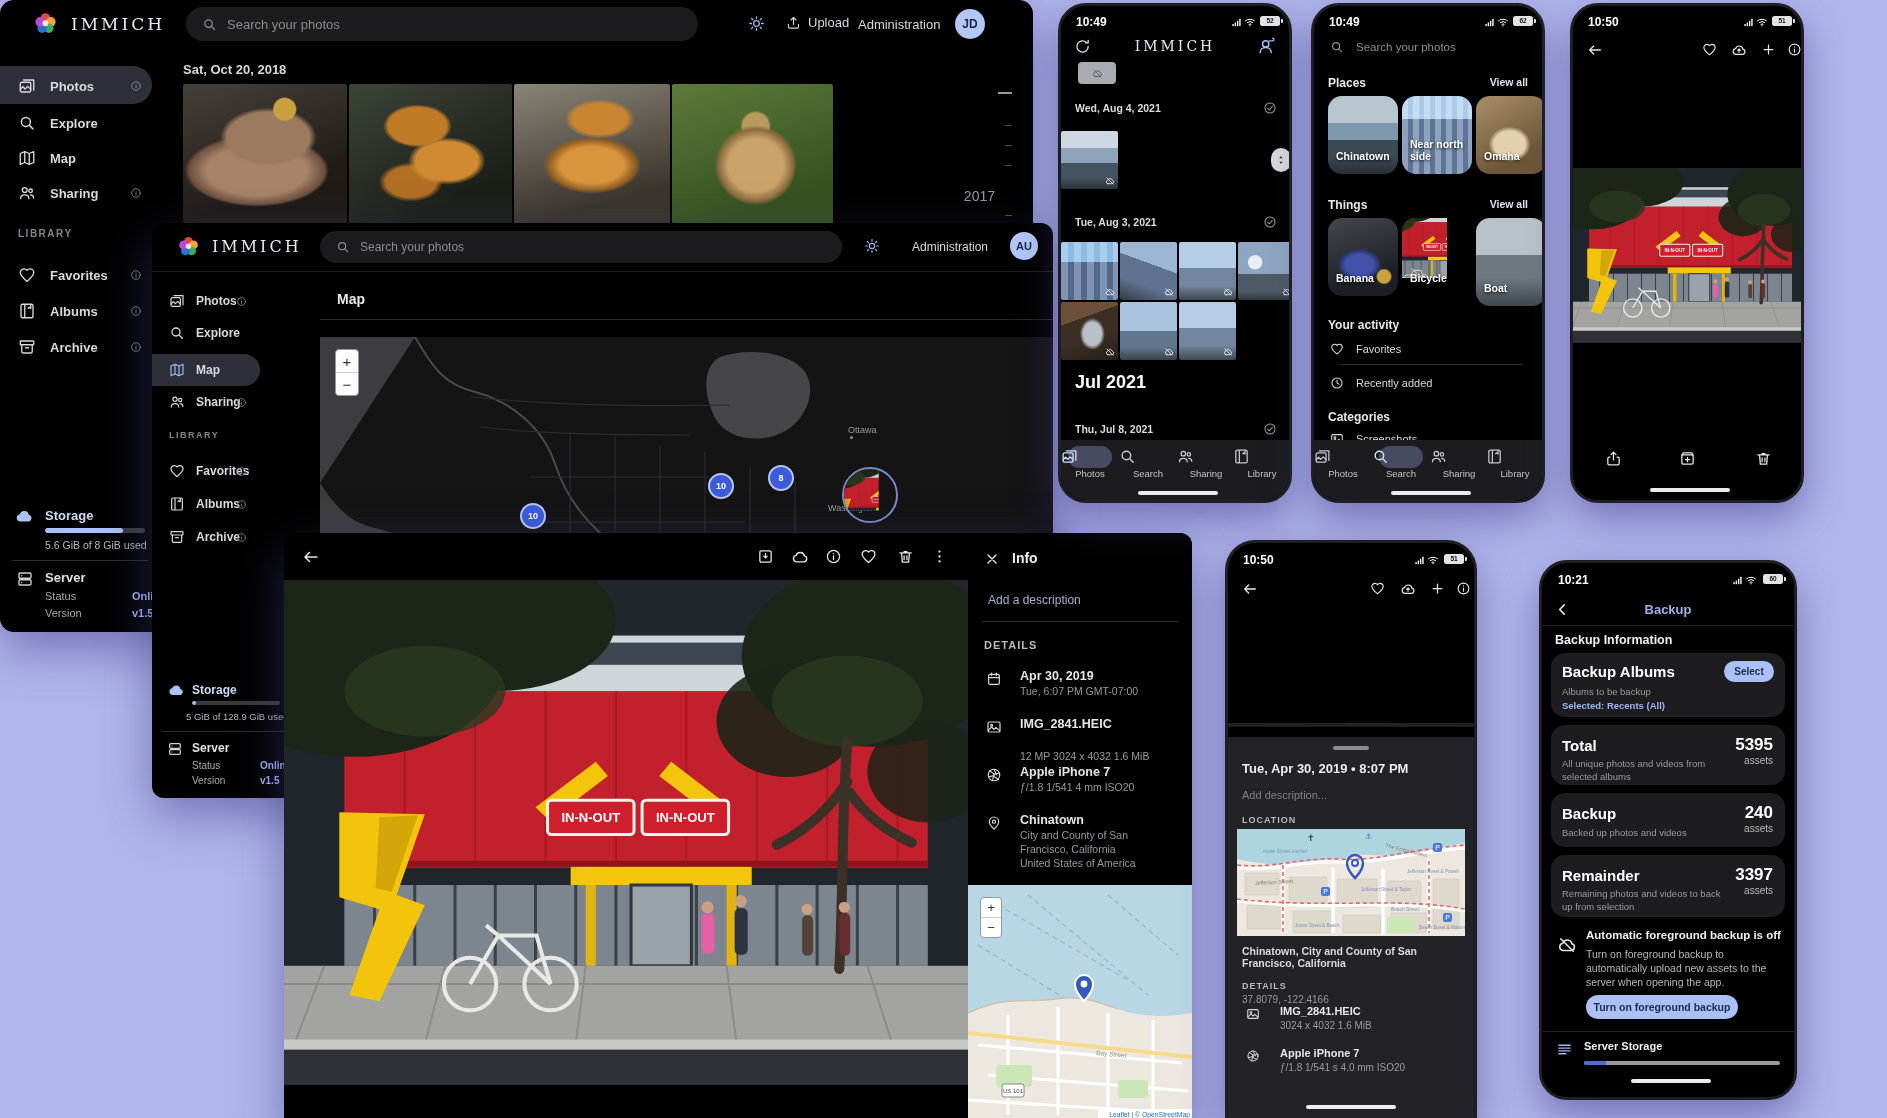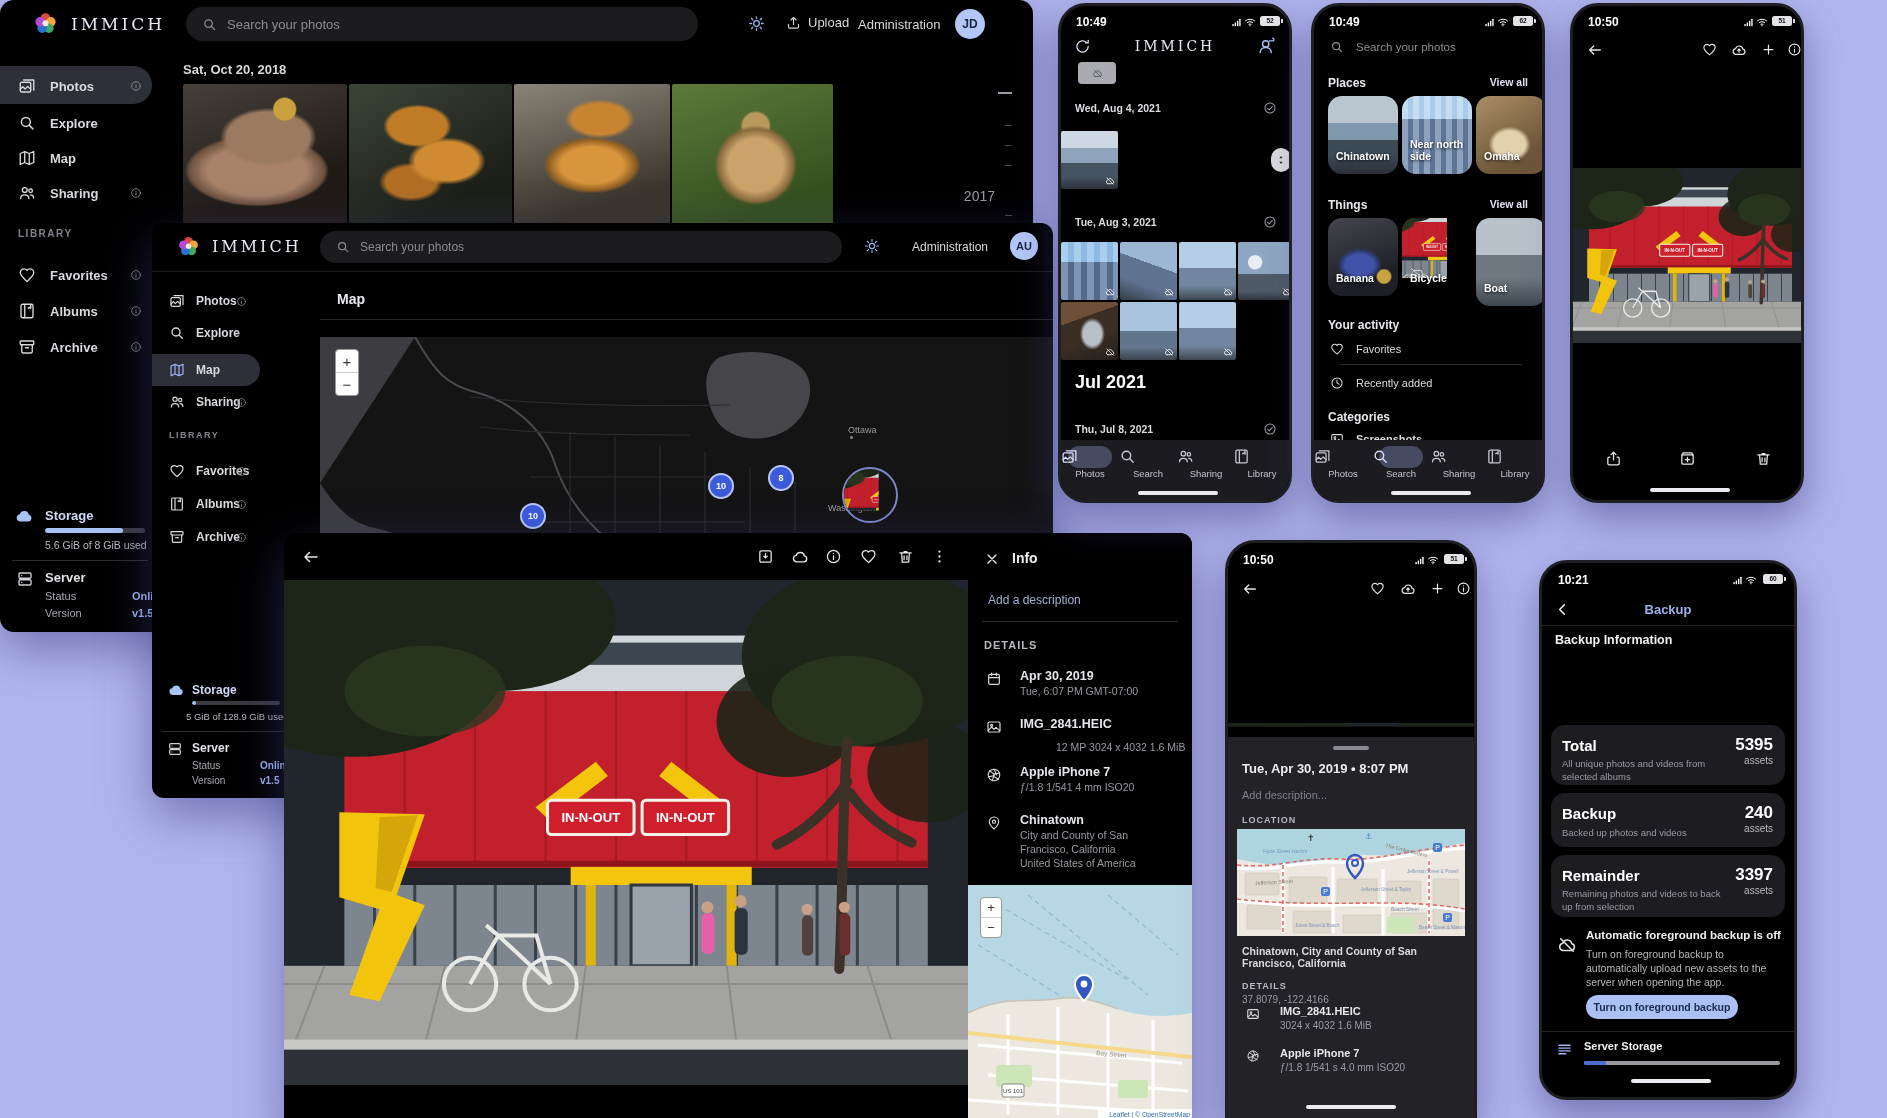--- a/index.html
+++ b/index.html
@@ -677,21 +677,21 @@
     <div class="abs infolabel" style="left:16px;top:106px;">DETAILS</div>
     <svg class="ic abs" width="16" height="16" color="#d8d8dc" style="left:18px;top:138px;">
         <use href="#i-calendar"></use>
       </svg>
     <div class="abs inforow-t" style="left:52px;top:136px;">Apr 30, 2019</div>
     <div class="abs inforow-s" style="left:52px;top:152px;">Tue, 6:07 PM GMT-07:00</div>
     <svg class="ic abs" width="16" height="16" color="#d8d8dc" style="left:18px;top:186px;">
         <use href="#i-image"></use>
       </svg>
     <div class="abs inforow-t" style="left:52px;top:184px;">IMG_2841.HEIC</div>
-    <div class="abs inforow-s" style="left:52px;top:208px;margin-left:36px;">12 MP  3024 x 4032  1.6 MiB</div>
+    <div class="abs inforow-s" style="left:52px;top:217px;">12 MP  3024 x 4032  1.6 MiB</div>
     <svg class="ic abs" width="16" height="16" color="#d8d8dc" style="left:18px;top:234px;">
         <use href="#i-aperture"></use>
       </svg>
     <div class="abs inforow-t" style="left:52px;top:232px;">Apple iPhone 7</div>
     <div class="abs inforow-s" style="left:52px;top:248px;">ƒ/1.8  1/541  4 mm  ISO20</div>
     <svg class="ic abs" width="16" height="16" color="#d8d8dc" style="left:18px;top:282px;">
         <use href="#i-pin"></use>
       </svg>
     <div class="abs inforow-t" style="left:52px;top:280px;">Chinatown</div>
     <div class="abs inforow-s" style="left:52px;top:296px;width:158px;line-height:1.3;">City and County of San Francisco, California</div>
@@ -875,21 +875,21 @@
   </div>
   <div class="abs" style="left:26px;top:358px;width:182px;border-top:1px solid #2e2e33;"></div>
   <div class="abs" style="left:16px;top:370px;display:flex;align-items:center;gap:12px;color:#dcdce0;font-size:11px;">
     <svg class="ic" width="14" height="14">
         <use href="#i-clock"></use>
       </svg>
     <span>Recently added</span>
   </div>
 
   <div class="abs" style="left:14px;top:404px;color:#e8e8ec;font-size:12px;font-weight:600;">Categories</div>
-  <div class="abs" style="left:16px;top:426px;display:flex;align-items:center;gap:12px;color:#dcdce0;font-size:11px;font-weight:bold;">
+  <div class="abs" style="left:16px;top:426px;display:flex;align-items:center;gap:12px;color:#dcdce0;font-size:11px;">
     <svg class="ic" width="14" height="14">
         <use href="#i-image"></use>
       </svg>
     <span>Screenshots</span>
   </div>
 
   <div class="navbar" style="top:434px;height:60px;">
     <div class="navpill" style="left:65px;top:6px;"></div>
     <div class="navcol" style="left:0;top:8px;">
       <svg class="ic" width="17" height="17">
@@ -1032,20 +1032,26 @@
     </svg>
   <div class="battery" style="right:11px;top:11px;">60</div>
 
   <svg class="ic abs" width="17" height="17" color="#e8e8ec" style="left:12px;top:38px;">
       <use href="#i-chevron-left"></use>
     </svg>
   <div class="abs" style="left:0;right:0;top:39px;text-align:center;color:#9fb0e8;font-size:13px;font-weight:700;">Backup</div>
   <div class="abs" style="left:0;top:62px;width:258px;border-top:1px solid #222226;"></div>
   <div class="abs" style="left:13px;top:70px;color:#f0f0f4;font-size:12.5px;font-weight:700;">Backup Information</div>
 
+  <div class="card" style="left:9px;top:90px;width:234px;height:64px;">
+    <div class="abs" style="left:11px;top:10px;color:#fff;font-size:15px;font-weight:700;">Backup Albums</div>
+    <button class="pill-btn abs" style="right:11px;top:8px;width:50px;height:21px;font-size:10px;">Select</button>
+    <div class="abs" style="left:11px;top:33px;color:#9a9aa0;font-size:9.5px;">Albums to be backup</div>
+    <div class="abs" style="left:11px;top:47px;color:#9fb5f1;font-size:9.5px;font-weight:700;">Selected: Recents (All)</div>
+  </div>
 
   <div class="card" style="left:9px;top:162px;width:234px;height:60px;">
     <div class="abs" style="left:11px;top:12px;color:#fff;font-size:15px;font-weight:700;">Total</div>
     <div class="statval abs" style="right:12px;top:10px;">5395</div>
     <div class="statunit abs" style="right:12px;top:30px;">assets</div>
     <div class="abs" style="left:11px;top:33px;width:155px;color:#9a9aa0;font-size:9.5px;line-height:1.35;">All unique photos and videos from selected albums</div>
   </div>
   <div class="card" style="left:9px;top:230px;width:234px;height:54px;">
     <div class="abs" style="left:11px;top:12px;color:#fff;font-size:15px;font-weight:700;">Backup</div>
     <div class="statval abs" style="right:12px;top:10px;">240</div>

